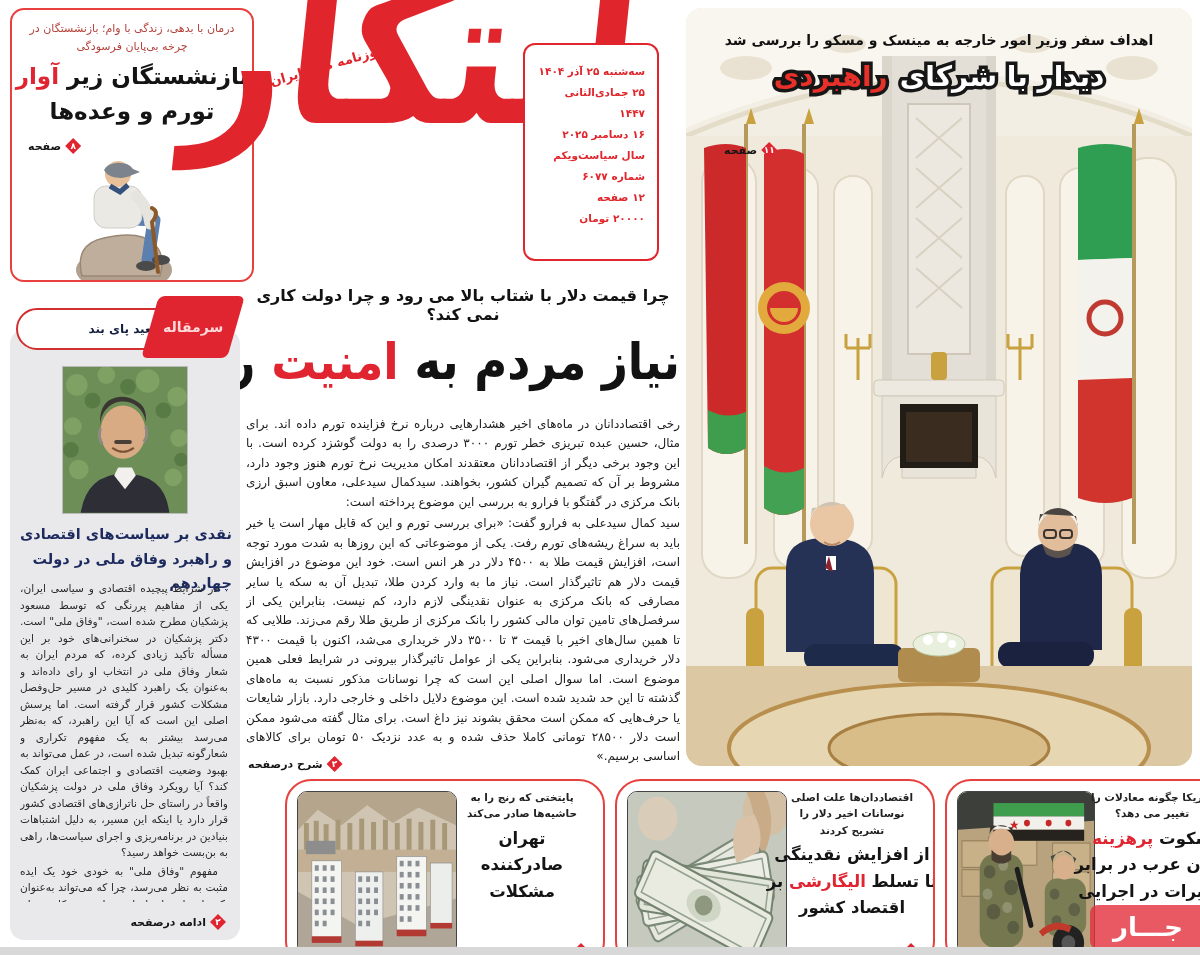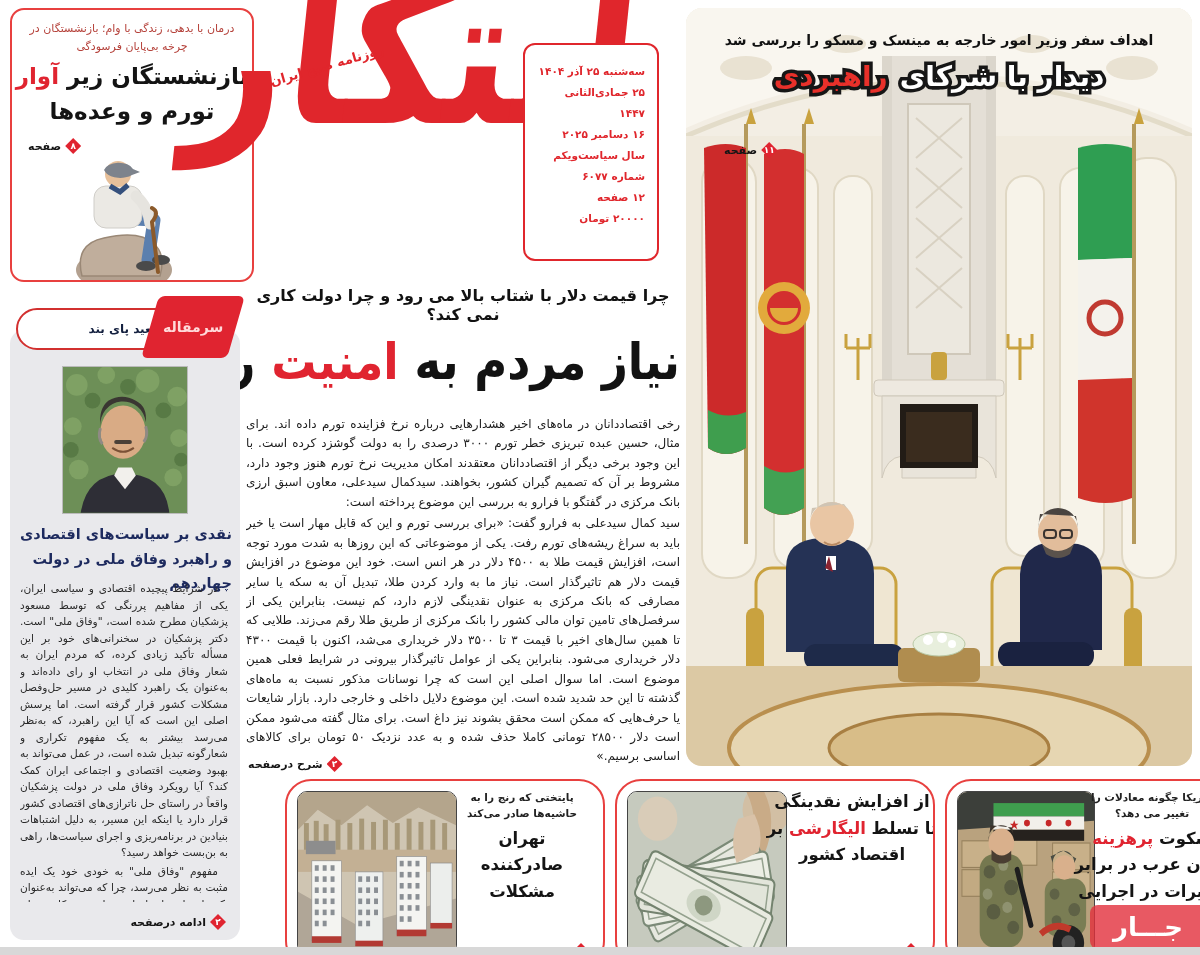--- a/index.html
+++ b/index.html
@@ -439,20 +439,21 @@
               <rect x="8" y="80" width="136" height="46" rx="5" fill="#e9ebe1" stroke="#74836f" stroke-width="2"></rect>
               <rect x="14" y="86" width="124" height="34" fill="none" stroke="#94a18e" stroke-width="1.5"></rect>
               <ellipse cx="76" cy="103" rx="18" ry="14" fill="#cfd6c6"></ellipse>
               <circle cx="76" cy="103" r="9" fill="#8d987f"></circle>
             </g>
         </g>
         <path d="M128,20 q10,18 4,34 l-22,10 q-8,-22 2,-40 z" fill="#d9c2a8"></path>
       </svg>
     </div>
     <div class="txt">
+      <div class="bkick">اقتصاددان‌ها علت اصلی نوسانات اخیر دلار را تشریح کردند</div>
       <div class="btitle">از افزایش نقدینگی</div>
       <div class="btitle">
         <span>تا تسلط</span>
         <span class="red">الیگارشی</span>
         <span>بر</span>
       </div>
       <div class="btitle">اقتصاد کشور</div>
       <div class="pagetag bpage">
         <span class="diamond">۹</span>
         <span>صفحه</span>

